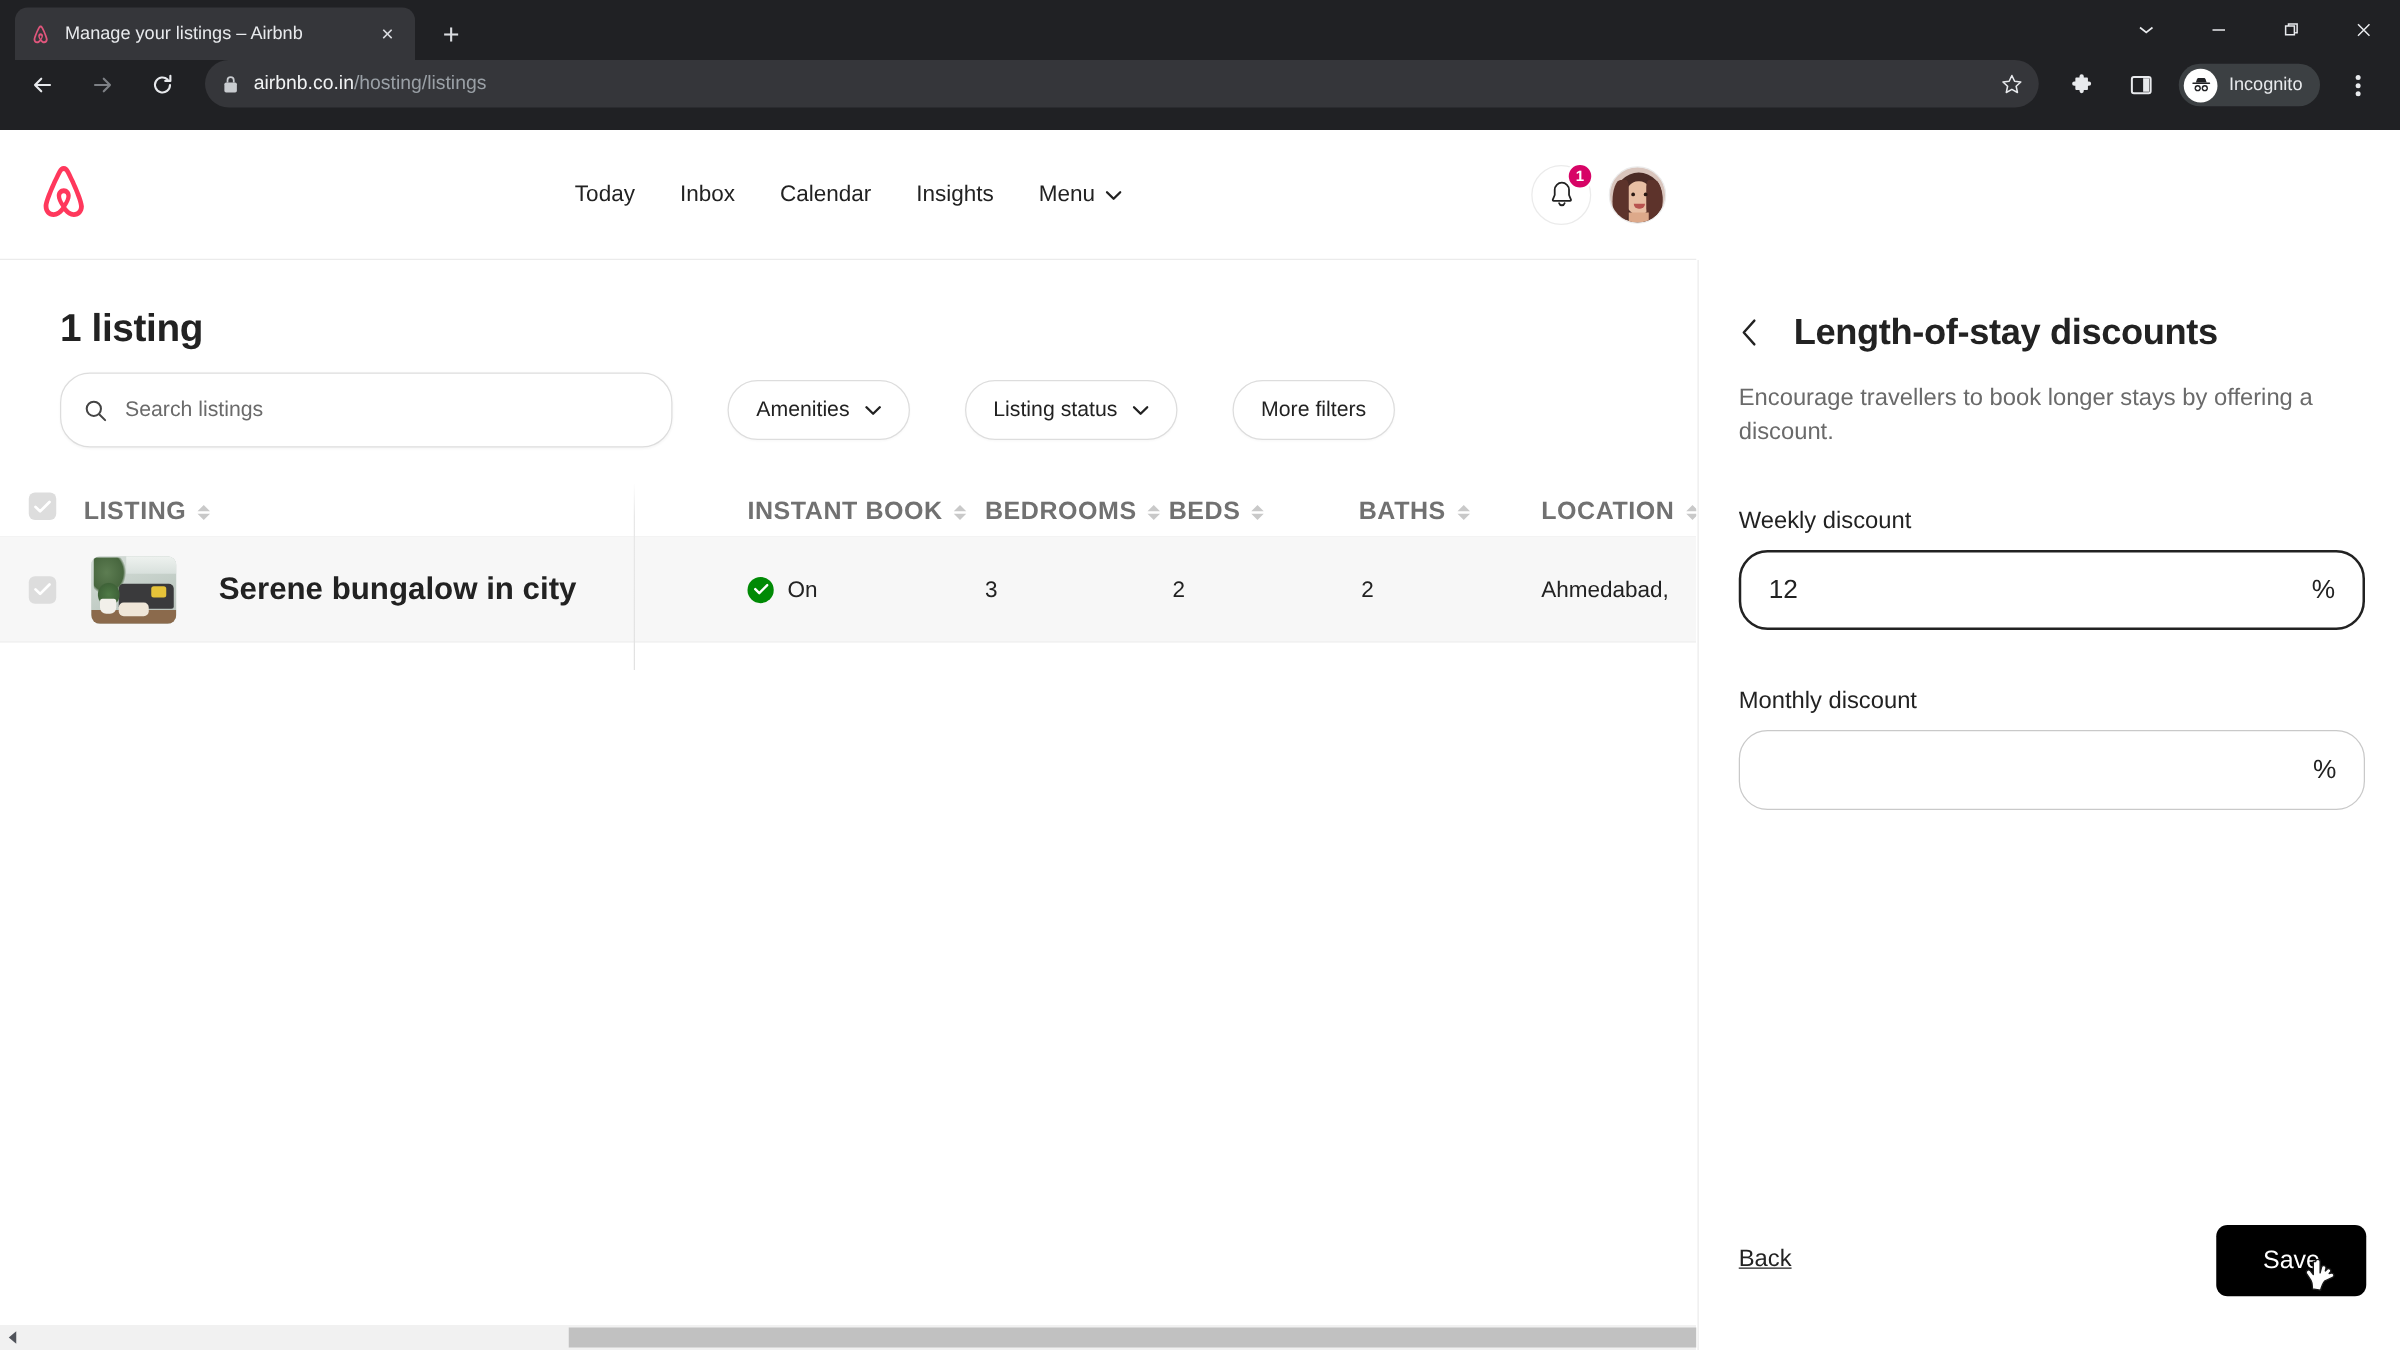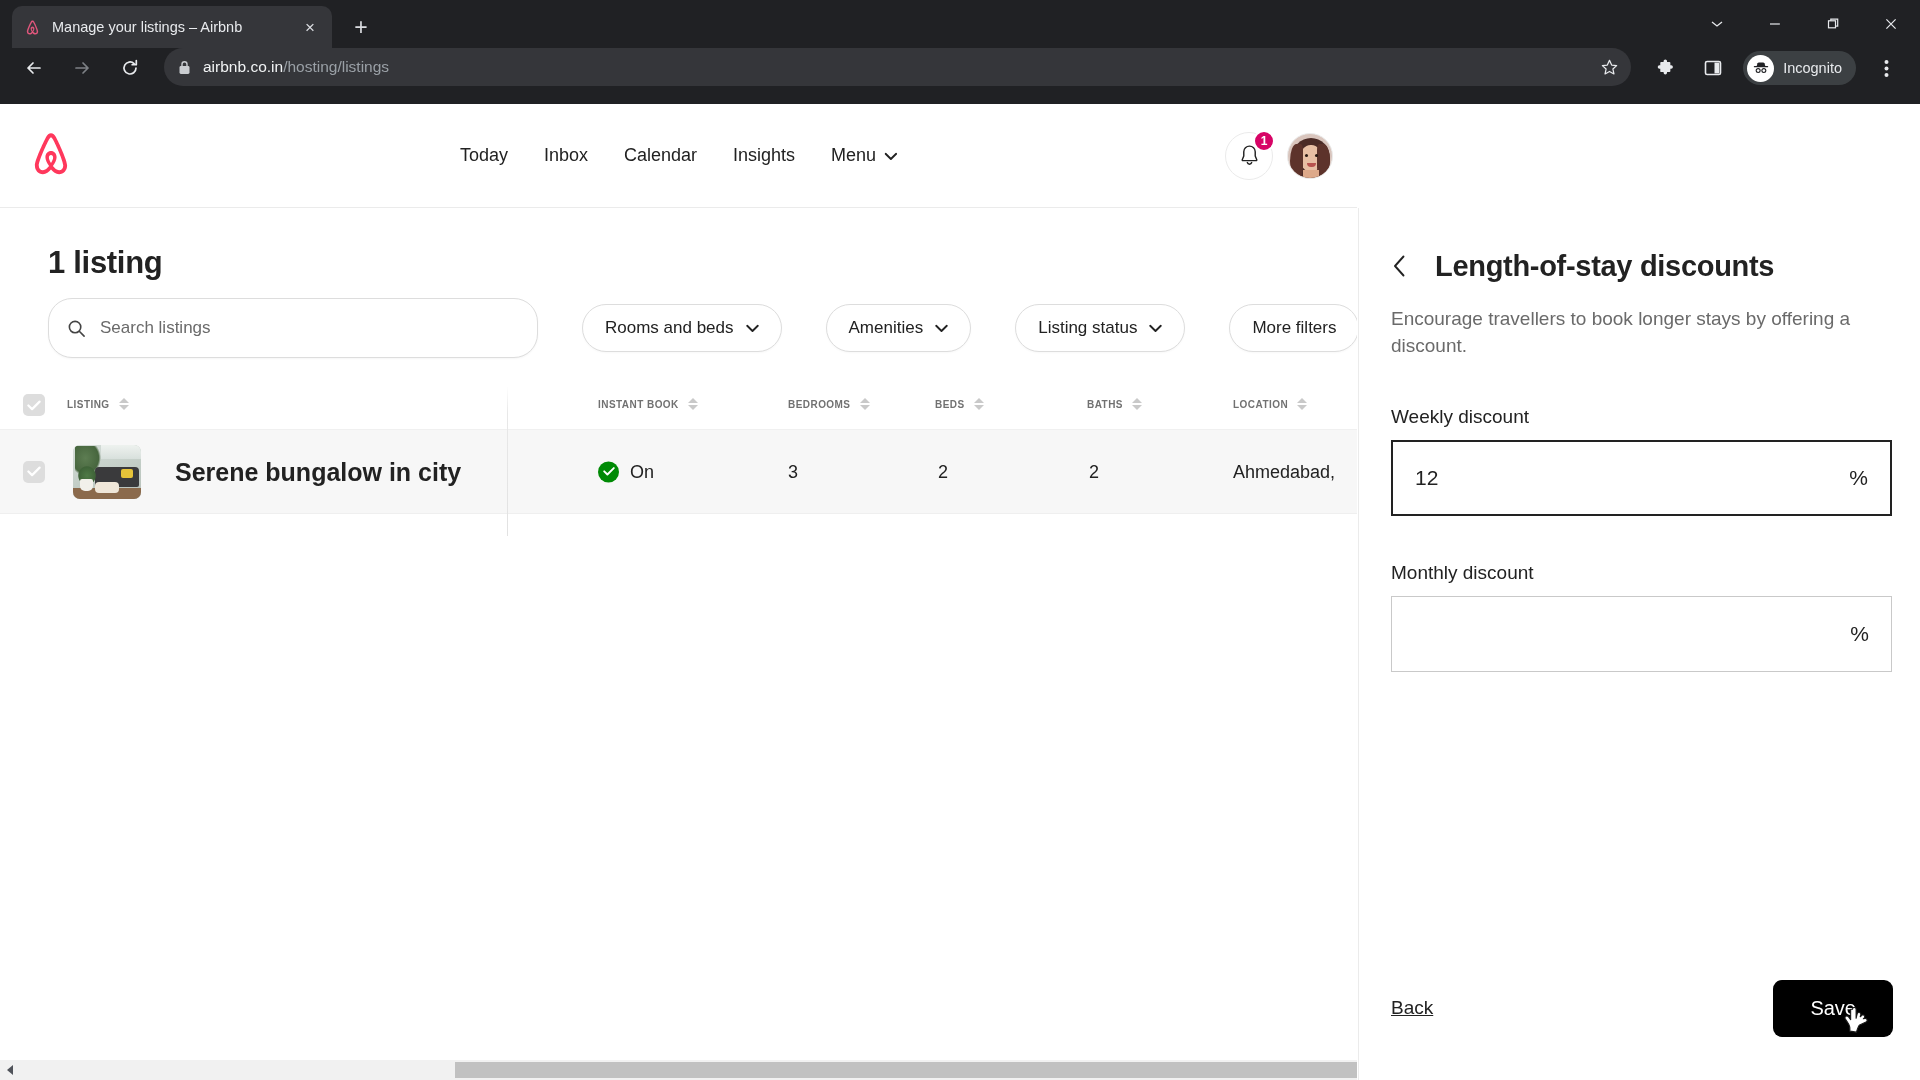--- a/index.html
+++ b/index.html
@@ -164,21 +164,21 @@
     box-shadow:0 1px 2px rgba(0,0,0,0.03);
   }
 
   
   .table-wrap { position:absolute; left:0; top:178px; width:1357px; }
   .thead {
     height:44px; display:flex; align-items:center; position:relative;
     border-bottom:1px solid #f0f0f0;
   }
   .th {
-    font-size:10px; font-weight:700; color:#717171; letter-spacing:0.45px;
+    font-size:20px; font-weight:700; color:#717171; letter-spacing:0.45px;
     display:flex; align-items:center; gap:9px; position:absolute; top:12px;
     white-space:nowrap;
   }
   .sorticon { display:flex; flex-direction:column; gap:2px; }
   .sorticon i {
     display:block; width:0; height:0; border-left:5px solid transparent;
     border-right:5px solid transparent;
   }
   .sorticon i.up { border-bottom:5px solid #c9c9c9; }
   .sorticon i.dn { border-top:5px solid #c9c9c9; }
@@ -265,21 +265,21 @@
     font-size:29px; font-weight:600; color:#222222; margin-left:16px; letter-spacing:-0.3px;
   }
   .panel-sub {
     margin:20px 28px 0 32px; font-size:19px; line-height:1.42; color:#6a6a6a;
   }
   .field { margin:0 28px 4px 32px; }
   .field-label {
     font-size:19px; color:#222222; margin-top:46px; margin-bottom:12px;
   }
   .field-input {
-    height:76px; border-radius:0; border:1px solid #c9c9c9;
+    height:64px; border-radius:23px; border:1px solid #c9c9c9;
     display:flex; align-items:center; padding:0 22px; position:relative; background:#fff;
   }
   .field-input.focused { border:2px solid #222222; }
   .field-input input {
     border:none; outline:none; font-size:21px; color:#222; flex:1;
     font-family:"Liberation Sans", sans-serif; background:transparent;
     caret-color:#222;
   }
   .pct { font-size:21px; color:#222222; }
 
@@ -474,26 +474,20 @@
         <div class="search-box">
           <span class="mag">
             <svg width="19" height="19" viewBox="0 0 20 20">
                 <circle cx="8.5" cy="8.5" r="6" stroke="#444" stroke-width="1.7" fill="none"></circle>
                 <path d="M13.2 13.2L18 18" stroke="#444" stroke-width="1.7" stroke-linecap="round"></path>
               </svg>
           </span>
           <input type="text" value="" placeholder="Search listings" style="">
         </div>
 
-        <div class="filter-pill">
-          <span>Rooms and beds</span>
-          <span><svg width="13" height="9" viewBox="0 0 13 9">
-                <path d="M1.2 1.8L6.5 7l5.3-5.2" stroke="#222" stroke-width="1.9" fill="none" stroke-linecap="round" stroke-linejoin="round"></path>
-              </svg></span>
-        </div>
         <div class="filter-pill">
           <span>Amenities</span>
           <span><svg width="13" height="9" viewBox="0 0 13 9">
                 <path d="M1.2 1.8L6.5 7l5.3-5.2" stroke="#222" stroke-width="1.9" fill="none" stroke-linecap="round" stroke-linejoin="round"></path>
               </svg></span>
         </div>
         <div class="filter-pill">
           <span>Listing status</span>
           <span><svg width="13" height="9" viewBox="0 0 13 9">
                 <path d="M1.2 1.8L6.5 7l5.3-5.2" stroke="#222" stroke-width="1.9" fill="none" stroke-linecap="round" stroke-linejoin="round"></path>

